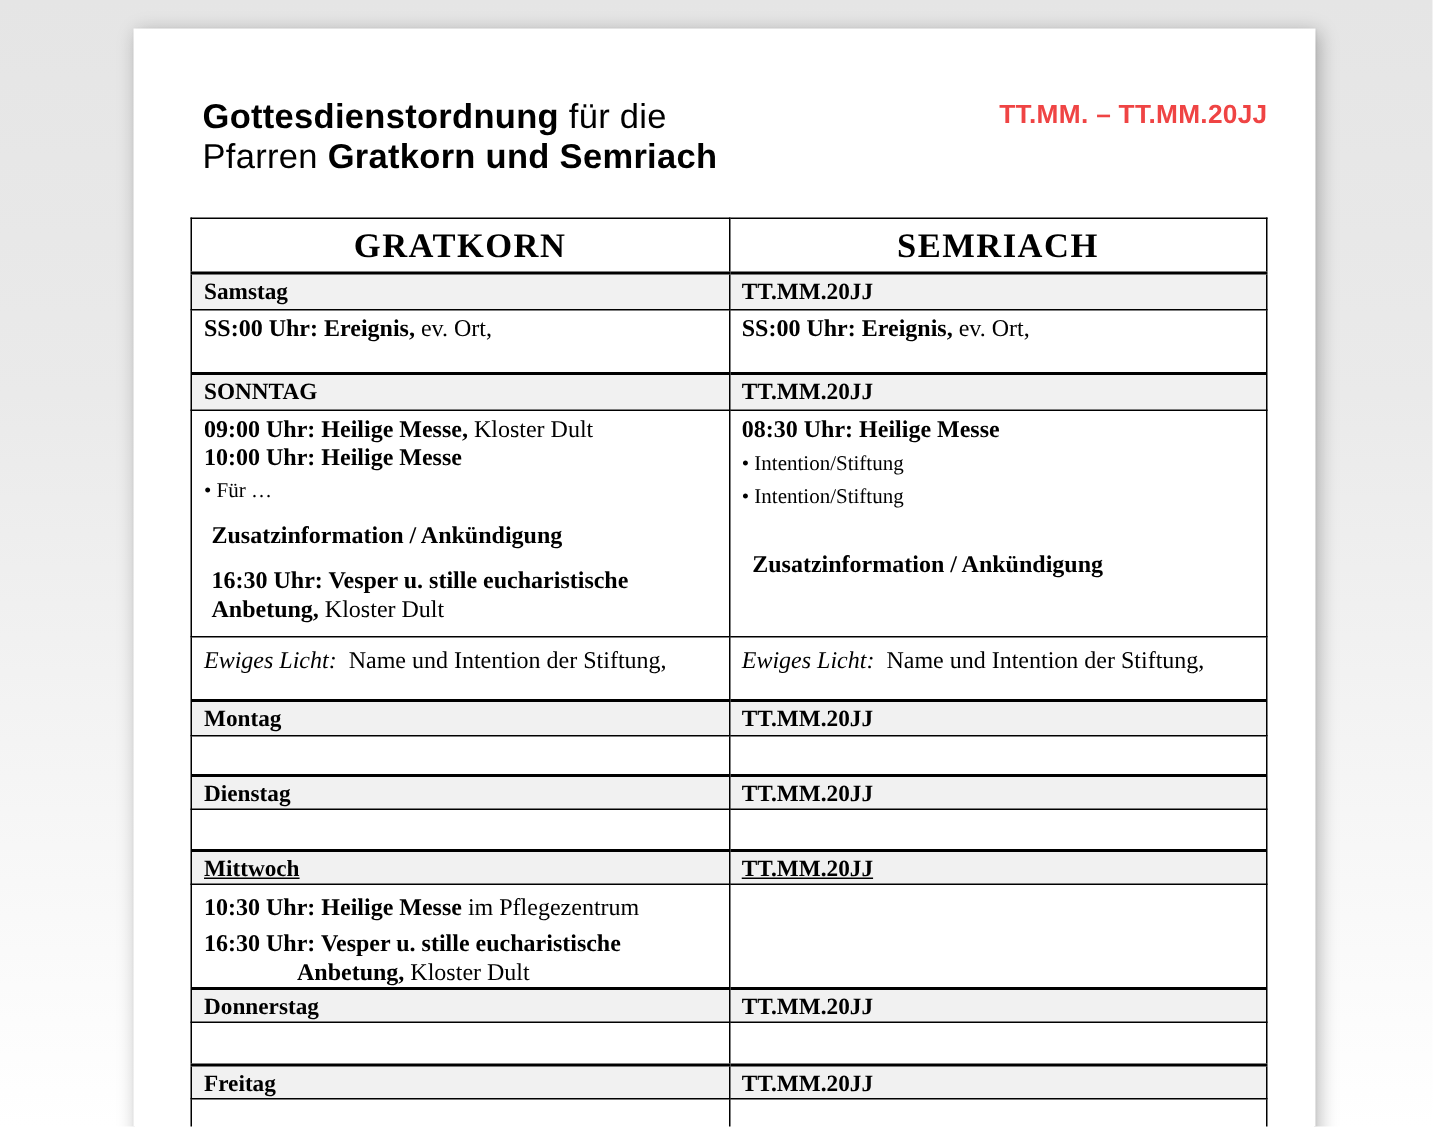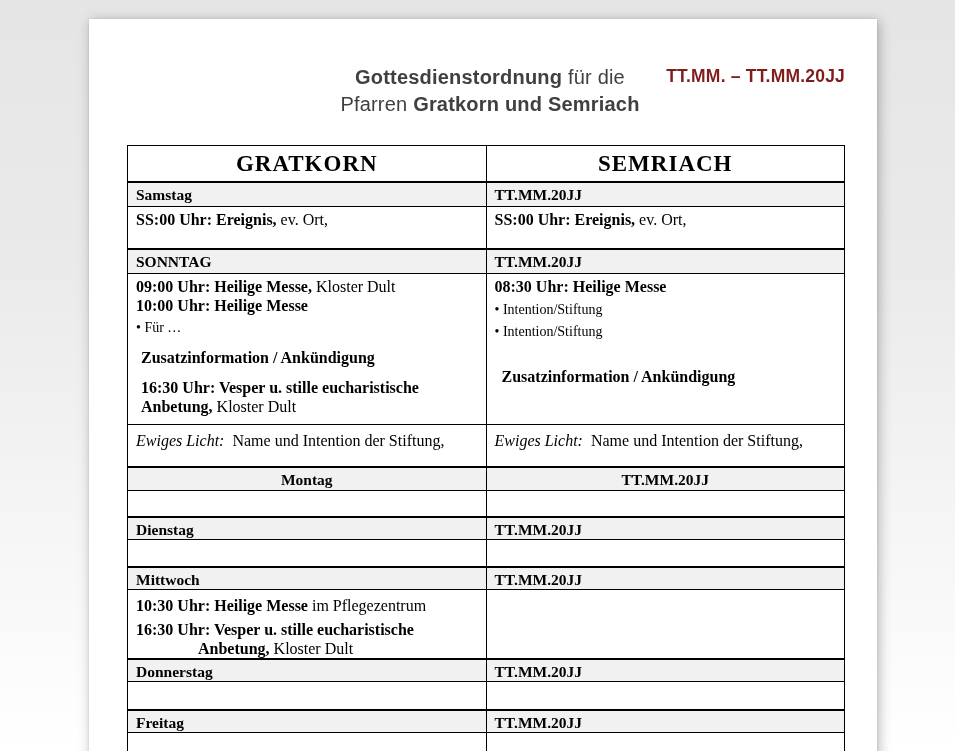--- a/index.html
+++ b/index.html
@@ -9,28 +9,27 @@
     font-family:"Liberation Sans",sans-serif;
     -webkit-font-smoothing:antialiased;
   }
   .page{
     position:absolute;left:89px;top:19px;width:788px;height:900px;
     background:#ffffff;
     box-shadow:2px 2px 12px rgba(0,0,0,0.28), 0 0 2px rgba(0,0,0,0.12);
   }
   .doc-header{position:relative;padding:45px 32px 0 46px;height:73px;}
   .doc-title{
-    font-size:20px;line-height:27px;color:#404040;font-weight:normal;margin:0;
+    font-size:23px;line-height:27px;color:#000000;font-weight:normal;margin:0;
     letter-spacing:0.2px;
-    text-align:center;
   }
   .doc-title .b{font-weight:bold;}
   .date-range{
     position:absolute;top:47px;right:32px;
-    font-size:17.5px;font-weight:bold;color:#7f1d1d;letter-spacing:0.2px;
+    font-size:17.5px;font-weight:bold;color:#ef4444;letter-spacing:0.2px;
   }
   table.schedule{
     border-collapse:collapse;table-layout:fixed;
     margin:8px 32px 0 38px;width:718px;
     font-family:"Liberation Serif","DejaVu Serif",serif;color:#000;
     border:1.6px solid #000;
   }
   table.schedule col{width:50%;}
   table.schedule th{
     border:1.2px solid #000;
@@ -113,37 +112,37 @@
           </td>
         </tr>
         <tr class="row-ewiges" style="height: 43px;">
           <td>
             <div class="line"><span class="it">Ewiges Licht:</span><span>&nbsp; Name und Intention der Stiftung,</span></div>
           </td>
           <td>
             <div class="line"><span class="it">Ewiges Licht:</span><span>&nbsp; Name und Intention der Stiftung,</span></div>
           </td>
         </tr>
-        <tr class="row-day" style="height: 23px; text-align: center;">
+        <tr class="row-day" style="height: 23px;">
           <td>Montag</td>
           <td>TT.MM.20JJ</td>
         </tr>
         <tr class="row-empty" style="height: 27px;">
           <td></td>
           <td></td>
         </tr>
         <tr class="row-day" style="height: 19px;">
           <td>Dienstag</td>
           <td>TT.MM.20JJ</td>
         </tr>
         <tr class="row-empty" style="height: 27px;">
           <td></td>
           <td></td>
         </tr>
-        <tr class="row-day" style="height: 23px;">
+        <tr class="row-day" style="height: 23px; text-decoration: underline;">
           <td>Mittwoch</td>
           <td>TT.MM.20JJ</td>
         </tr>
         <tr class="row-content" style="height: 66px;">
           <td>
             <div class="line" style="margin-top: 3px;"><span class="b">10:30 Uhr: Heilige Messe</span><span> im Pflegezentrum</span></div>
             <div class="line" style="margin-top: 5px;"><span class="b">16:30 Uhr: Vesper u. stille eucharistische</span></div>
             <div class="line" style="padding-left: 62px;"><span class="b">Anbetung,</span><span> Kloster Dult</span></div>
           </td>
           <td></td>

